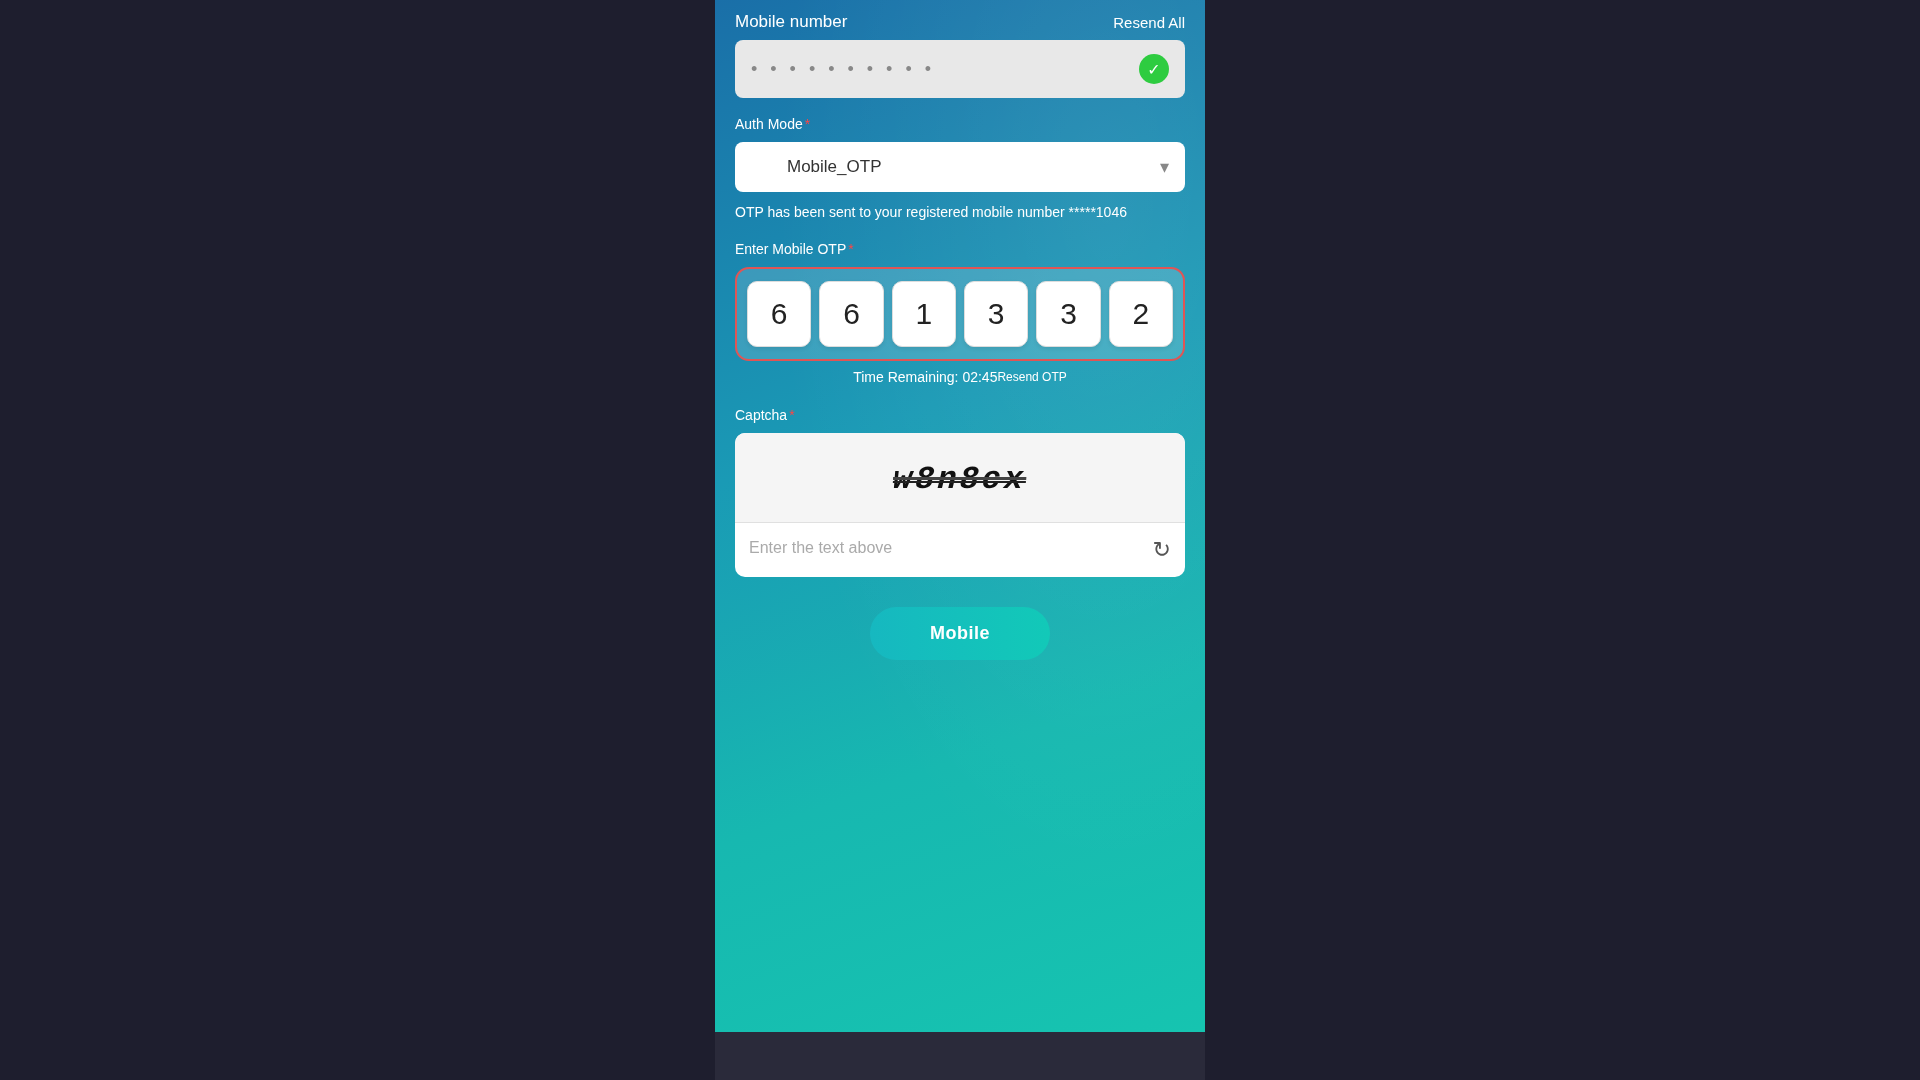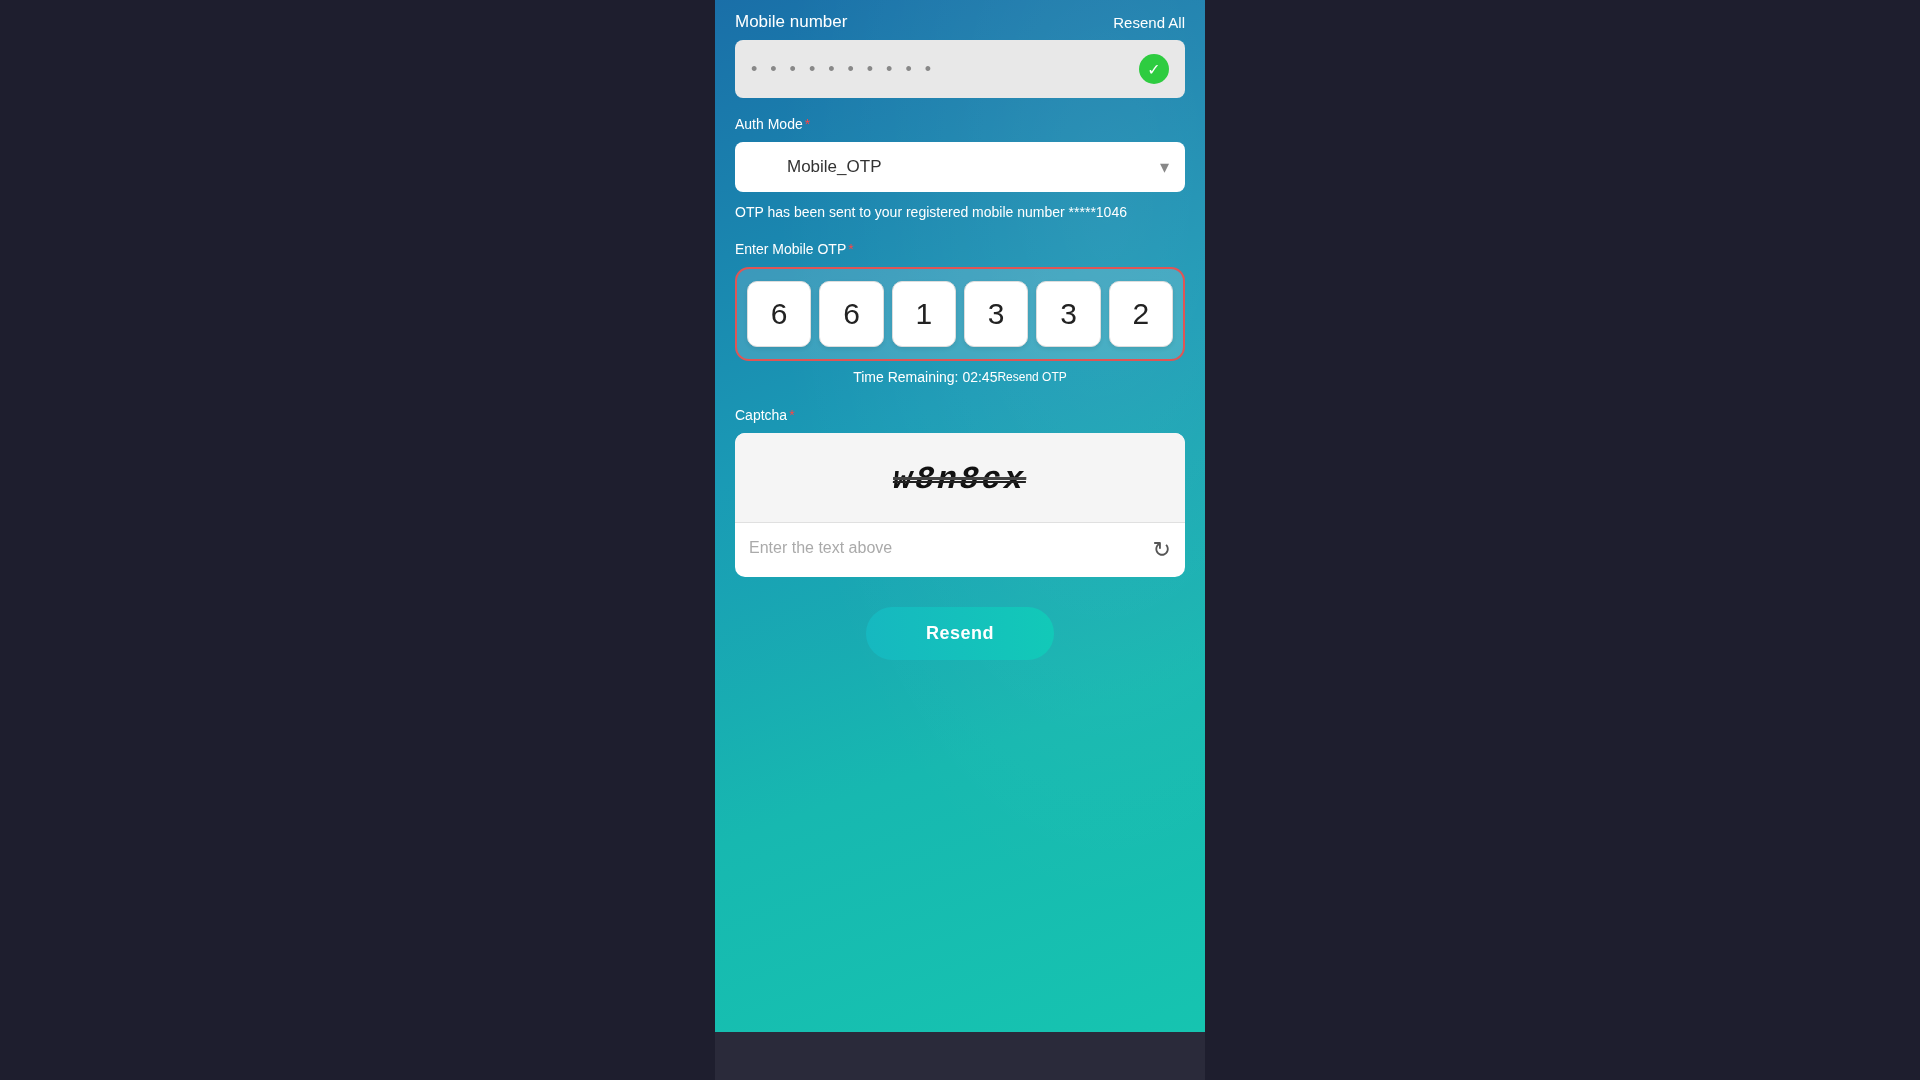--- a/index.html
+++ b/index.html
@@ -394,17 +394,17 @@
         <div class="captcha-input-row">
           <input type="text" class="captcha-input" placeholder="Enter the text above" style="">
           <button class="refresh-btn">
             <span>↻</span>
           </button>
         </div>
       </div>
     </div>
 
     <div class="bottom-area">
-      <button class="submit-btn">Resend</button>
+      <button class="submit-btn">Mobile</button>
     </div>
 
   </div>
 </div>
 
 </body></html>

